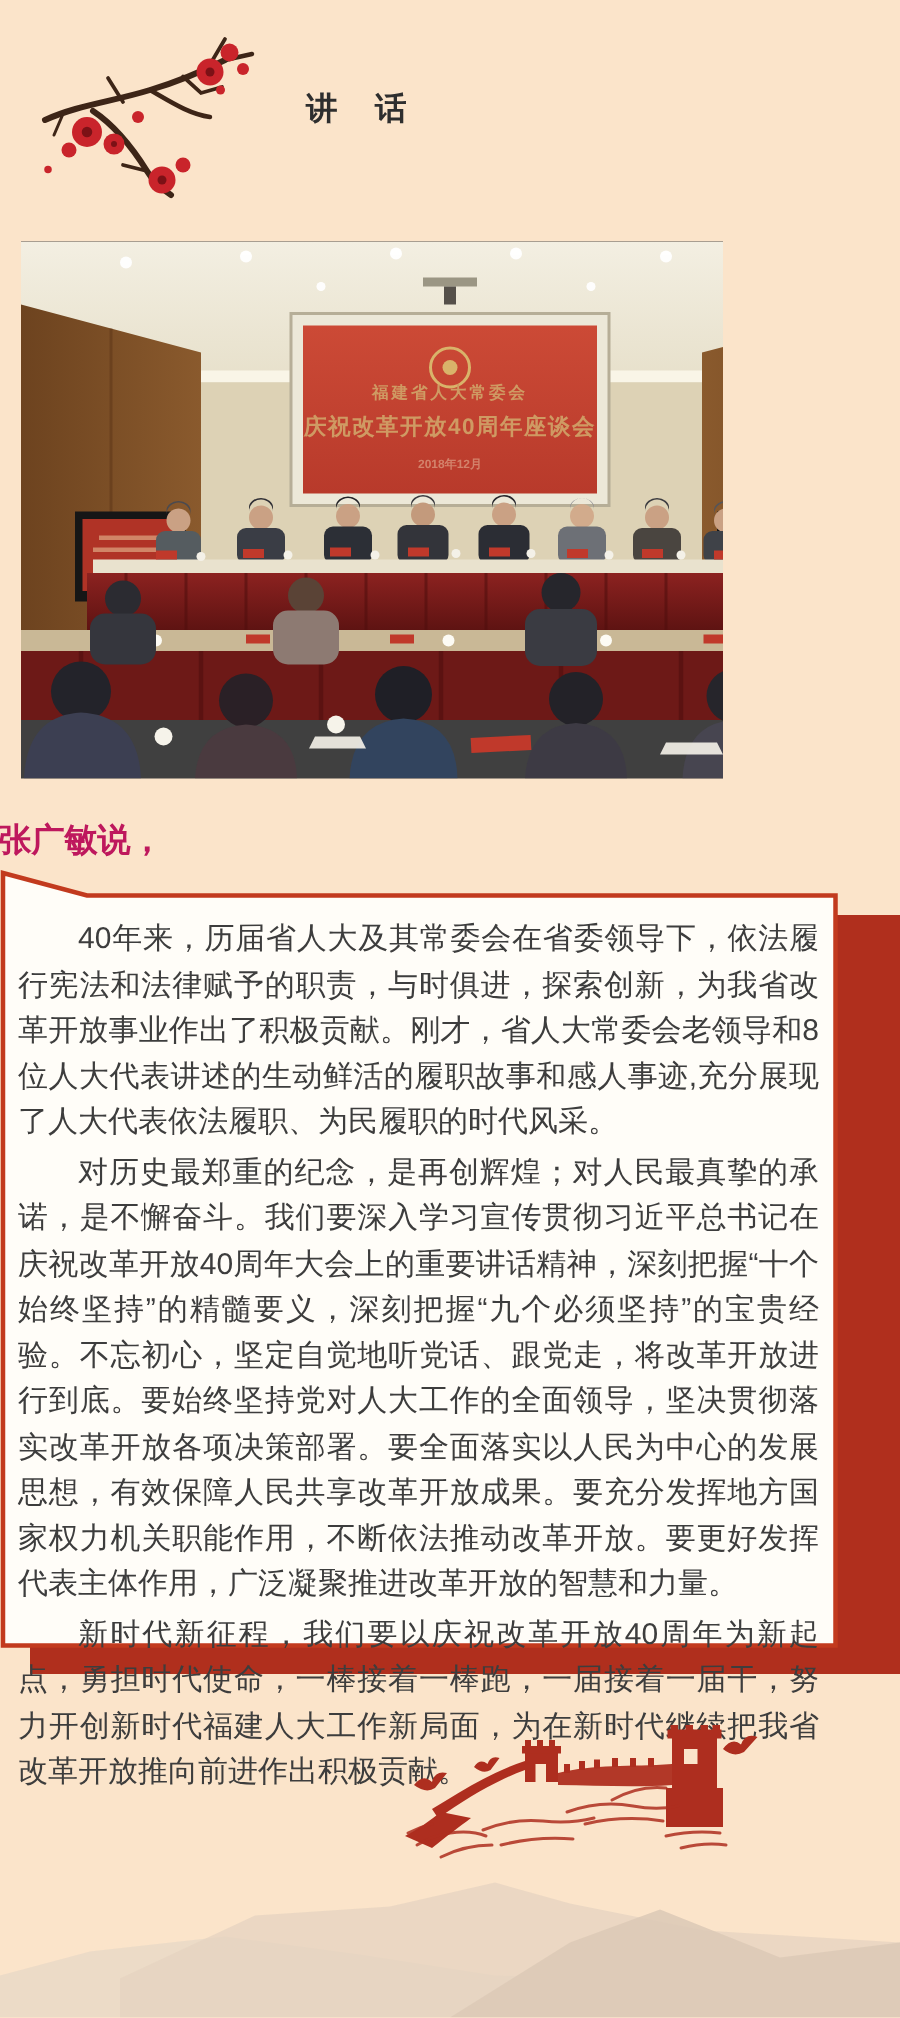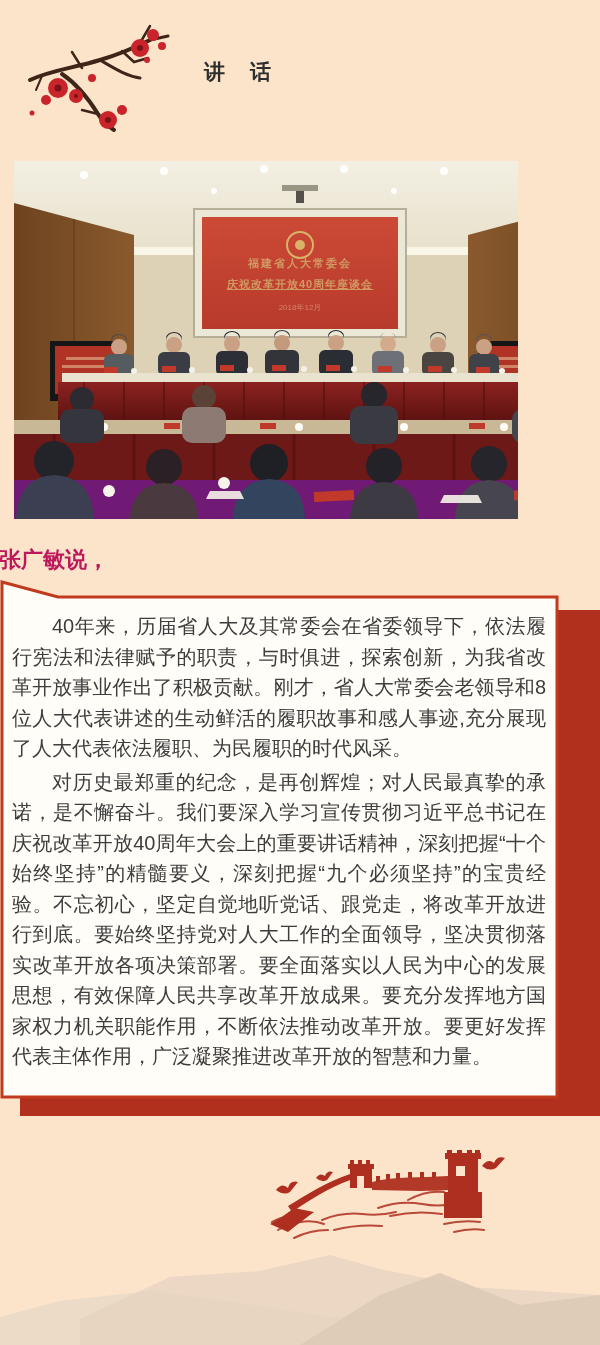--- a/index.html
+++ b/index.html
@@ -9,32 +9,32 @@
     font-family:"Liberation Sans","DejaVu Sans",sans-serif;
   }
   
   .blossom{position:absolute;left:22px;top:18px;width:170px;height:120px;}
   .page-title{
     position:absolute;left:204px;top:58px;
     font-size:21px;font-weight:bold;color:#2e2e2e;letter-spacing:2px;
   }
   
   .photo{
-    position:absolute;left:14px;top:161px;width:504px;height:358px;
-    overflow:hidden;background:#701a75;
+    position:absolute;left:14px;top:161px;width:468px;height:358px;
+    overflow:hidden;background:#404040;
   }
   .photo svg{display:block;}
   .slide-text{
     position:absolute;left:202px;top:219px;width:196px;height:112px;
     display:flex;flex-direction:column;align-items:center;justify-content:center;
     text-align:center;pointer-events:none;
   }
   .slide-line1{font-size:11px;font-weight:bold;color:#cf9a63;letter-spacing:2px;margin-top:18px;}
-  .slide-line2{font-size:11px;font-weight:bold;color:#cf9a63;letter-spacing:1px;margin-top:6px;text-decoration:underline;}
-  .slide-date{font-size:8px;color:#d88f76;opacity:.85;margin-top:10px;}
+  .slide-line2{font-size:15px;font-weight:bold;color:#cf9a63;letter-spacing:1px;margin-top:6px;}
+  .slide-date{font-size:8px;color:#d88f76;opacity:.85;margin-top:10px;font-weight:bold;}
   
   .speaker{
     position:absolute;left:-1px;top:545px;
     font-size:22px;font-weight:bold;color:#be185d;
   }
   
   .quote-wrap{position:absolute;left:0;top:580px;width:600px;height:540px;}
   .quote-shadow{
     position:absolute;left:20px;top:30px;width:580px;height:506px;
     background:#b02f1d;
@@ -331,20 +331,21 @@
 <div class="speaker">张广敏说，</div>
 
 <div class="quote-wrap">
   <div class="quote-shadow"></div>
   <svg class="quote-shape" width="560" height="520" viewBox="0 0 560 520">
     <polygon points="2,2 58,17 557,17 557,517 2,517" fill="#fffdf8" stroke="#c23a1e" stroke-width="3" stroke-linejoin="miter"></polygon>
   </svg>
   <div class="quote-text">
     <p>40年来，历届省人大及其常委会在省委领导下，依法履行宪法和法律赋予的职责，与时俱进，探索创新，为我省改革开放事业作出了积极贡献。刚才，省人大常委会老领导和8位人大代表讲述的生动鲜活的履职故事和感人事迹,充分展现了人大代表依法履职、为民履职的时代风采。</p>
     <p>对历史最郑重的纪念，是再创辉煌；对人民最真挚的承诺，是不懈奋斗。我们要深入学习宣传贯彻习近平总书记在庆祝改革开放40周年大会上的重要讲话精神，深刻把握“十个始终坚持”的精髓要义，深刻把握“九个必须坚持”的宝贵经验。不忘初心，坚定自觉地听党话、跟党走，将改革开放进行到底。要始终坚持党对人大工作的全面领导，坚决贯彻落实改革开放各项决策部署。要全面落实以人民为中心的发展思想，有效保障人民共享改革开放成果。要充分发挥地方国家权力机关职能作用，不断依法推动改革开放。要更好发挥代表主体作用，广泛凝聚推进改革开放的智慧和力量。</p>
+    <p>新时代新征程，我们要以庆祝改革开放40周年为新起点，勇担时代使命，一棒接着一棒跑，一届接着一届干，努力开创新时代福建人大工作新局面，为在新时代继续把我省改革开放推向前进作出积极贡献。</p>
   </div>
 </div>
 
 <svg class="greatwall" viewBox="0 0 252 96">
   <g fill="#ae2e1f">
 
     <rect x="92" y="18" width="22" height="20"></rect>
     <rect x="90" y="14" width="26" height="5"></rect>
     <rect x="92" y="10" width="4" height="5"></rect>
       <rect x="100" y="10" width="4" height="5"></rect>

